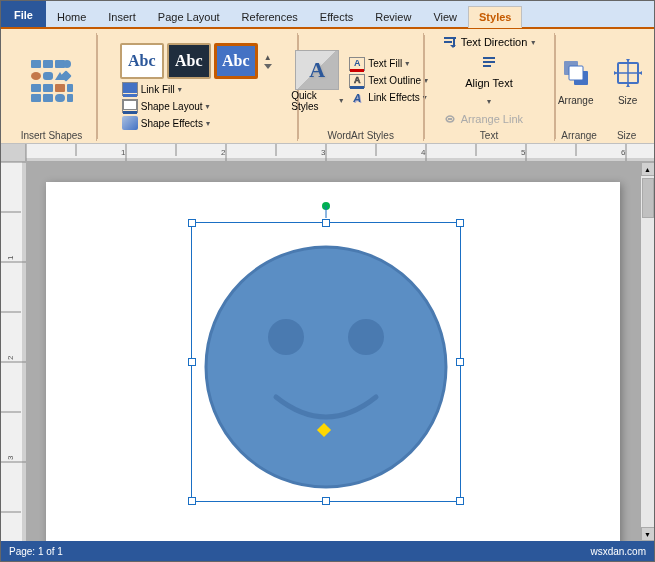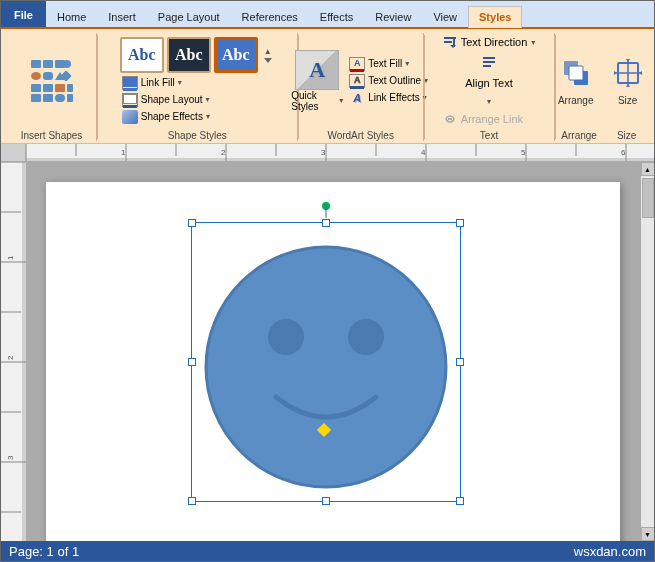--- a/index.html
+++ b/index.html
@@ -413,21 +413,21 @@
     }
 
     
     .status-bar {
       height: 20px;
       background: #2b579a;
       display: flex;
       align-items: center;
       padding: 0 8px;
       color: white;
-      font-size: 13px;
+      font-size: 10px;
       justify-content: space-between;
     }
 
     .status-right {
       display: flex;
       align-items: center;
       gap: 8px;
     }
 
     
@@ -605,21 +605,20 @@
                 <span class="dropdown-arrow">▾</span>
               </div>
               <div class="format-mini-btn">
                 <div style="width:16px; height:14px; background: linear-gradient(135deg, #aac0e0, #4472c4); border-radius:2px;"></div>
                 <span>Shape Effects</span>
                 <span class="dropdown-arrow">▾</span>
               </div>
             </div>
           </div>
         </div>
-        <div class="ribbon-group-label">Shape Styles</div>
       </div>
 
       <div class="ribbon-divider"></div>
 
       <div class="ribbon-group wordart-group">
         <div class="ribbon-group-content">
           <div class="quick-styles-btn">
             <div class="quick-styles-icon">
               <span style="font-size:22px; font-weight:bold; color:#2b579a; font-family:'Times New Roman',serif; text-shadow: 1px 1px 2px #aaa;">A</span>
             </div>

